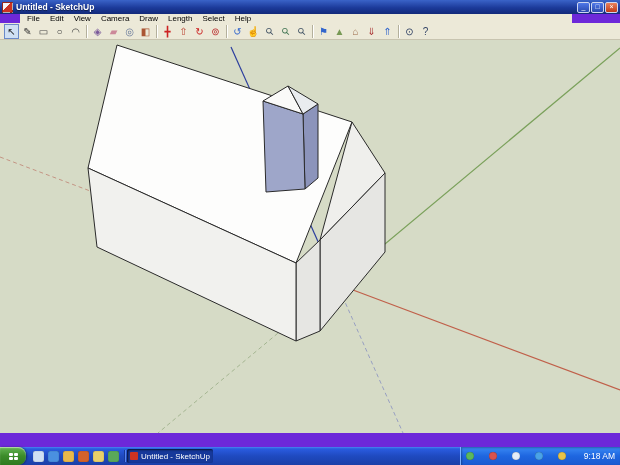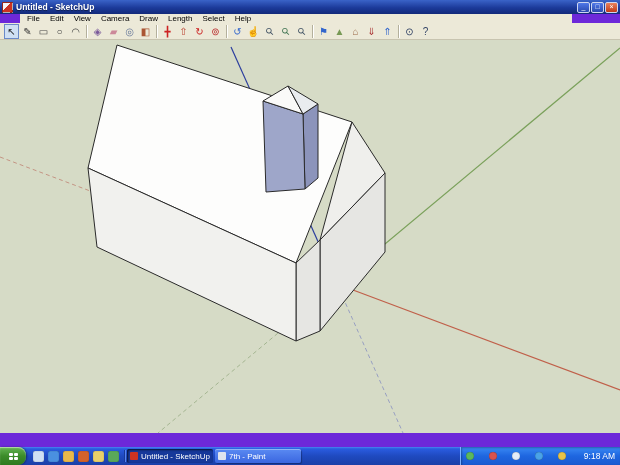--- a/index.html
+++ b/index.html
@@ -239,24 +239,20 @@
       <span class="ql-icon" style="background: rgb(232, 184, 74);"></span>
       <span class="ql-icon" style="background: rgb(212, 98, 42);"></span>
       <span class="ql-icon" style="background: rgb(232, 208, 106);"></span>
       <span class="ql-icon" style="background: rgb(90, 168, 90);"></span>
     </div>
     <div class="tb-sep"></div>
     <div class="task pressed">
       <span class="task-icon" style="background: rgb(204, 51, 34);"></span>
       <span>Untitled - SketchUp</span>
     </div>
-    <div class="task normal">
-      <span class="task-icon" style="background: rgb(223, 228, 238);"></span>
-      <span>7th - Paint</span>
-    </div>
     <div class="tray">
       <span class="tray-icon" style="background: rgb(92, 184, 92);"></span>
       <span class="tray-icon" style="background: rgb(217, 83, 79);"></span>
       <span class="tray-icon" style="background: rgb(228, 236, 248);"></span>
       <span class="tray-icon" style="background: rgb(74, 163, 232);"></span>
       <span class="tray-icon" style="background: rgb(232, 196, 74);"></span>
       <span class="clock">9:18 AM</span>
     </div>
   </div>
 

